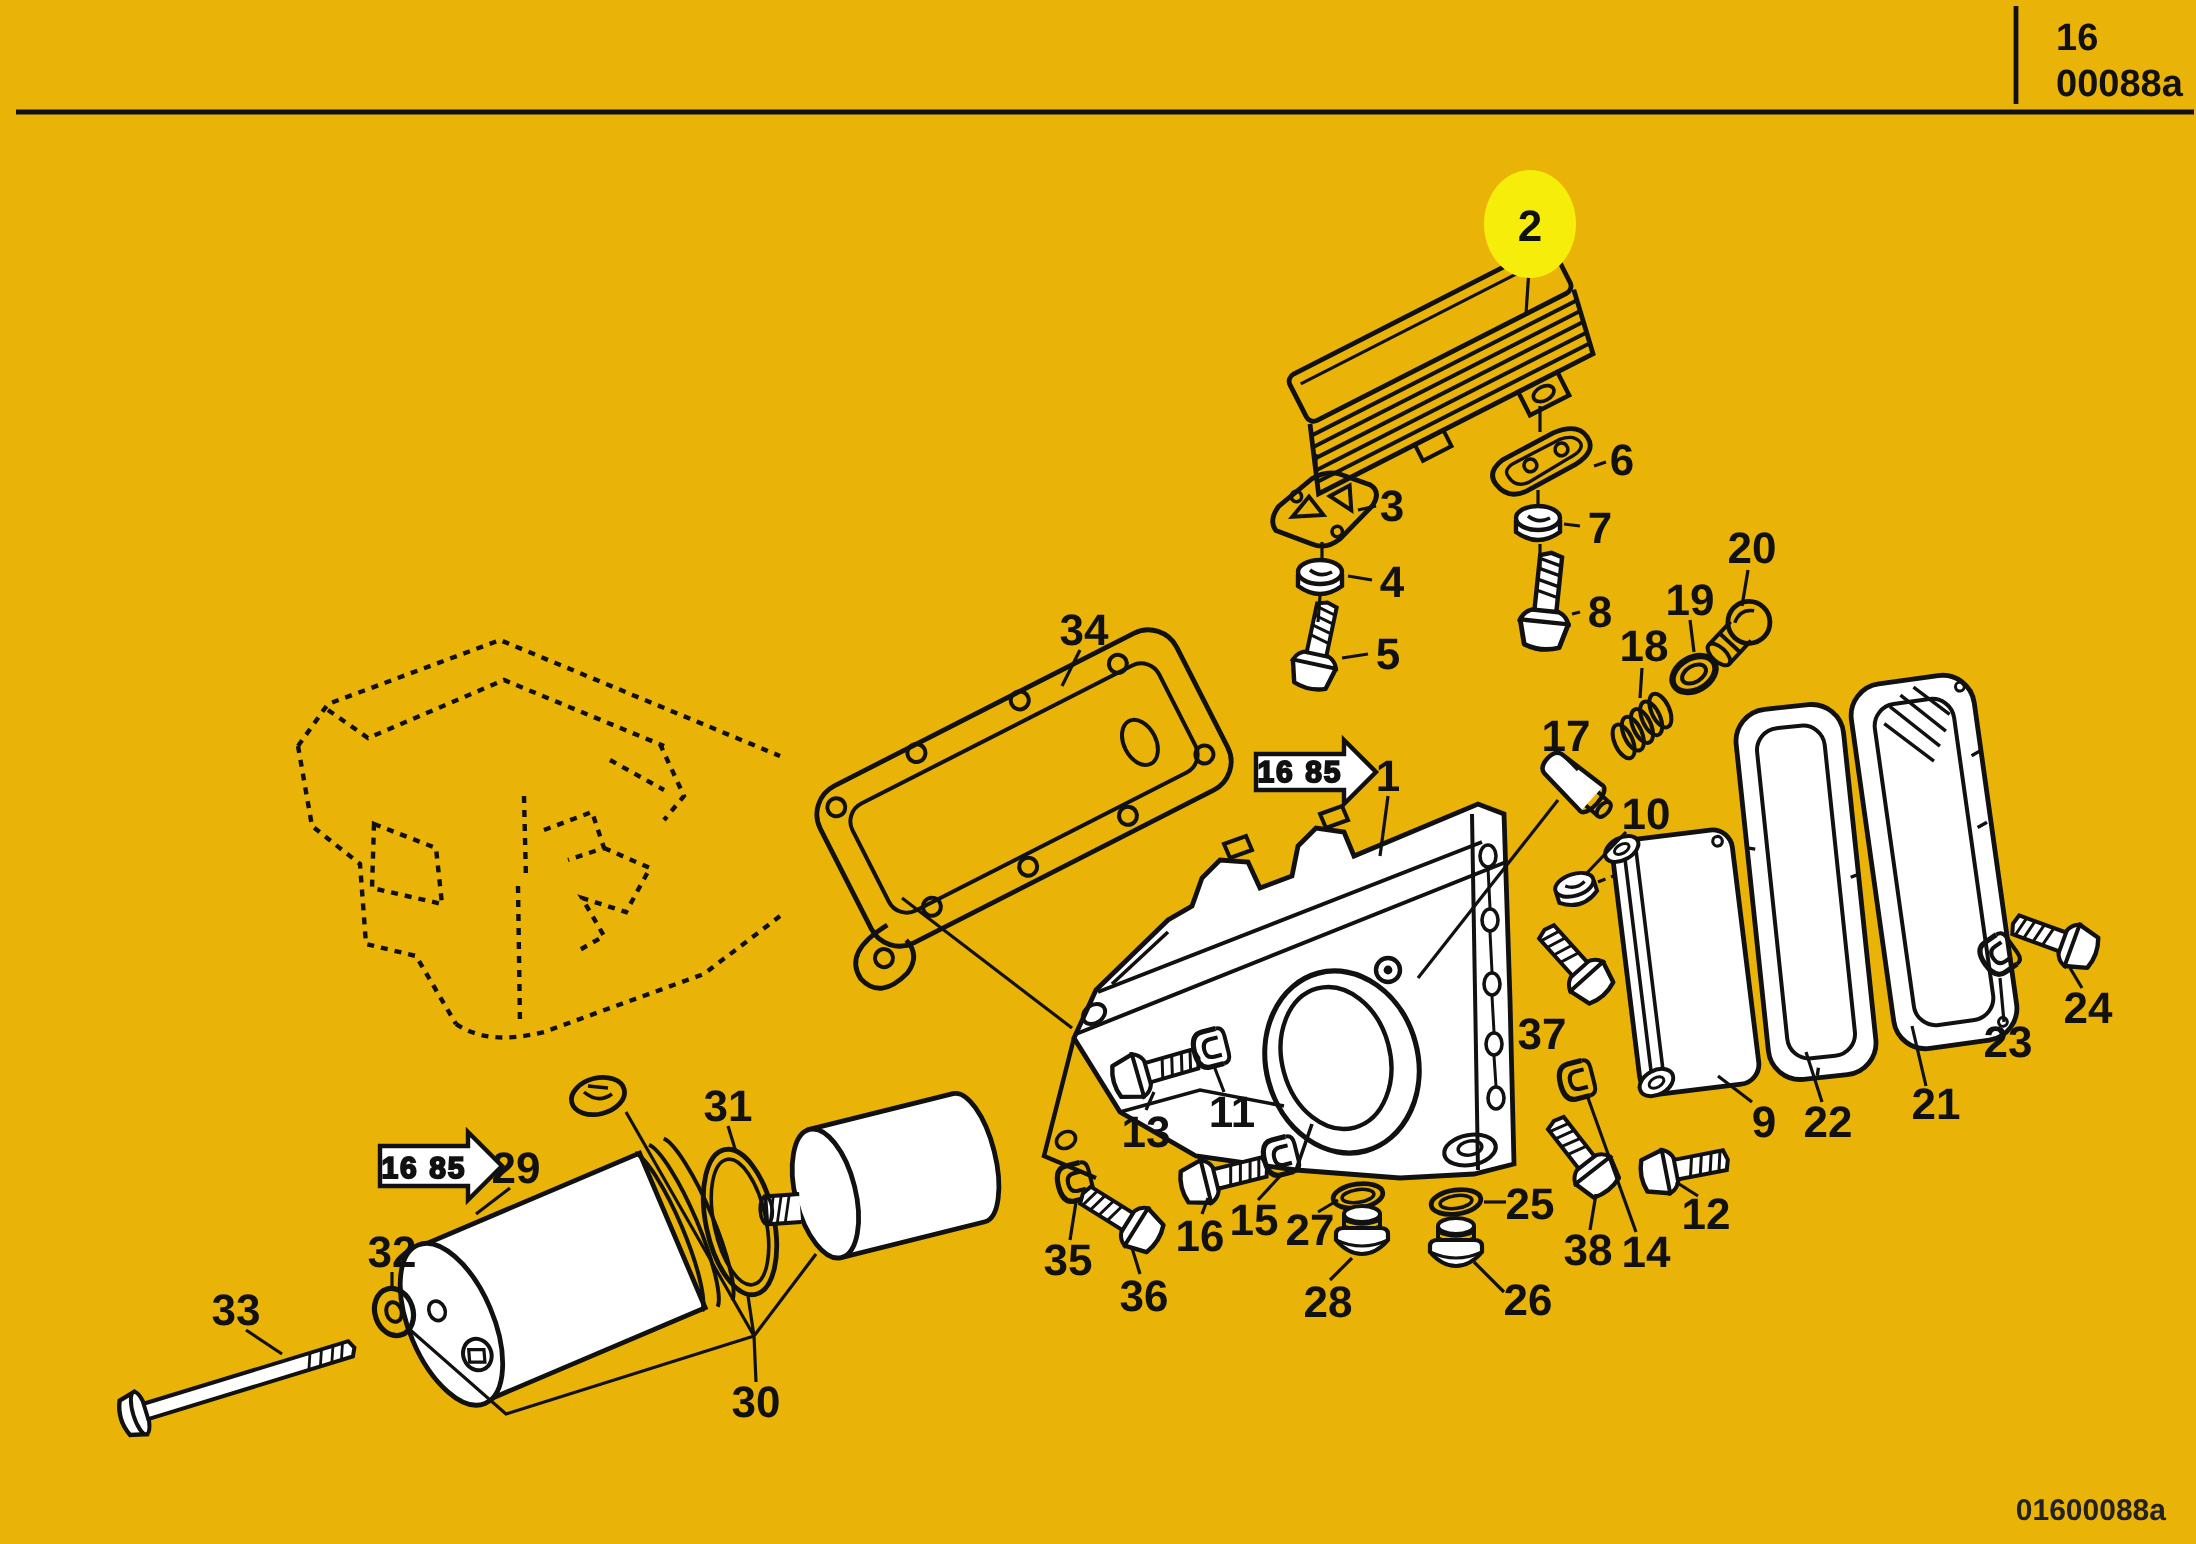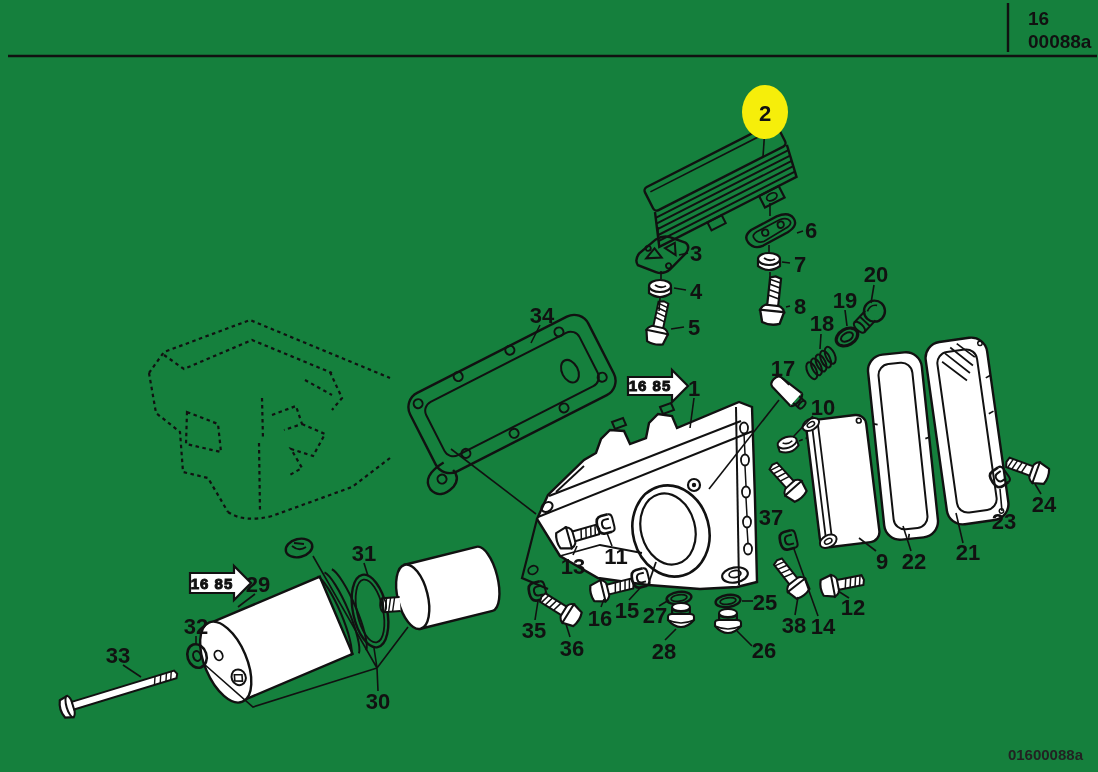--- a/index.html
+++ b/index.html
@@ -1,16 +1,16 @@
 <!DOCTYPE html>
 <html><head>
 <meta charset="utf-8">
 <style>
   html,body{margin:0;padding:0;background:#fff;}
-  .stage{position:relative;width:1098px;height:772px;background:#15803d;overflow:hidden;
+  .stage{position:relative;width:1098px;height:772px;background:#eab308;overflow:hidden;
          font-family:"Liberation Sans",sans-serif;}
   svg text{font-family:"Liberation Sans","DejaVu Sans",sans-serif;}
   .part-label{font-size:22px;font-weight:bold;fill:#111;}
   .hdr{font-size:19px;font-weight:bold;fill:#111;}
   .ftr{font-size:15px;font-weight:bold;fill:#222;}
   .reftxt{font-size:15px;font-weight:bold;fill:#111;letter-spacing:1px;}
   .ln{stroke:#111;fill:none;}
 </style>
 </head>
 <body>

